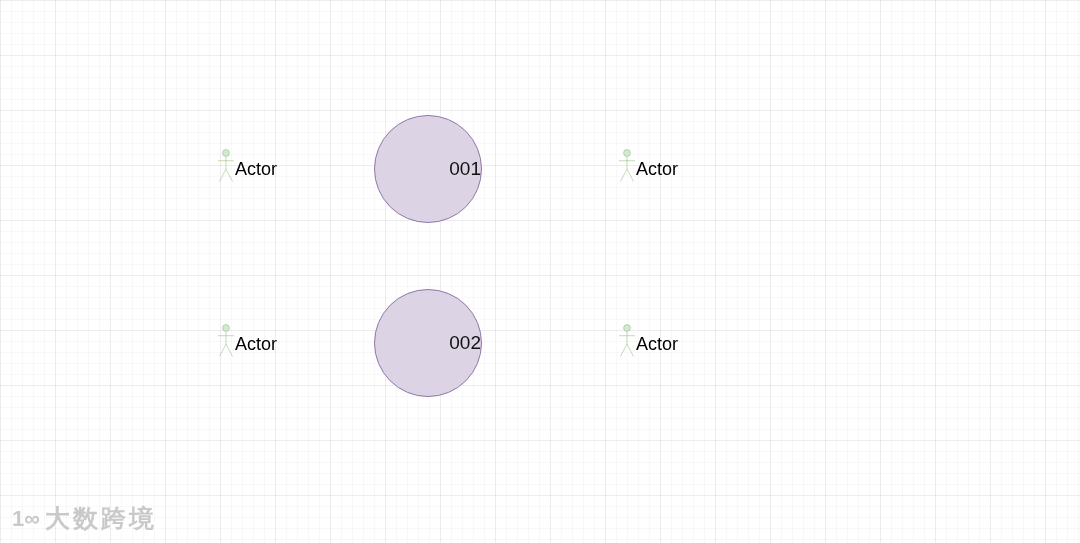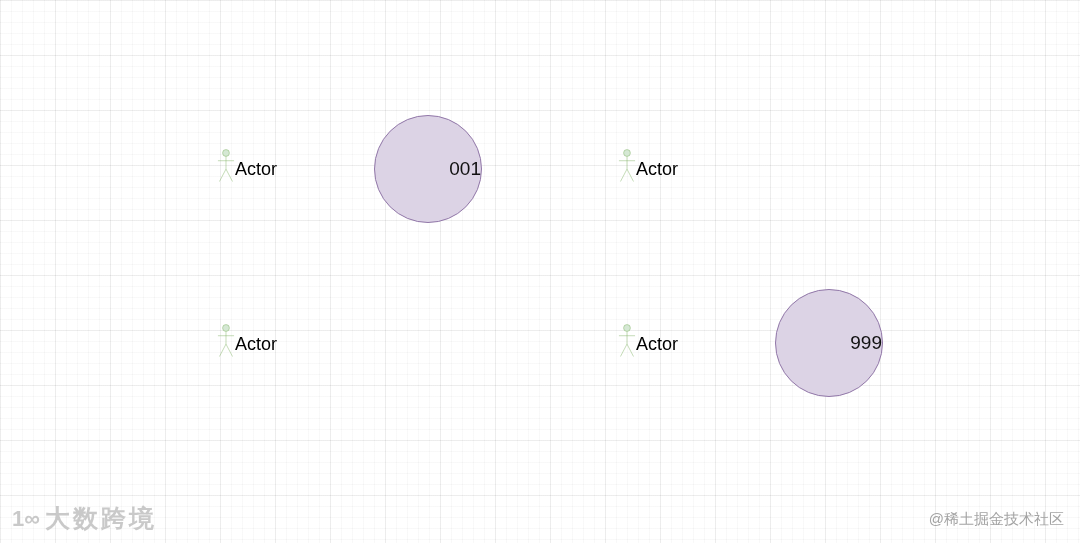--- a/index.html
+++ b/index.html
@@ -109,36 +109,35 @@
     <svg width="58" height="108" viewBox="0 0 58 108">
       <circle cx="29" cy="12" r="11" fill="#d5e8d4" stroke="#82b366" stroke-width="1.5"></circle>
       <line x1="29" y1="23" x2="29" y2="64" stroke="#82b366" stroke-width="1.5"></line>
       <line x1="3" y1="37" x2="55" y2="37" stroke="#82b366" stroke-width="1.5"></line>
       <line x1="29" y1="64" x2="8" y2="104" stroke="#82b366" stroke-width="1.5"></line>
       <line x1="29" y1="64" x2="50" y2="104" stroke="#82b366" stroke-width="1.5"></line>
     </svg>
     <div class="actor-label">Actor</div>
   </div>
 
+  <div class="usecase" style="left:374px; top:289px;">
+    <span>002</span>
+  </div>
 
   <div class="actor" style="left:618px; top:287px;">
     <svg width="58" height="108" viewBox="0 0 58 108">
       <circle cx="29" cy="12" r="11" fill="#d5e8d4" stroke="#82b366" stroke-width="1.5"></circle>
       <line x1="29" y1="23" x2="29" y2="64" stroke="#82b366" stroke-width="1.5"></line>
       <line x1="3" y1="37" x2="55" y2="37" stroke="#82b366" stroke-width="1.5"></line>
       <line x1="29" y1="64" x2="8" y2="104" stroke="#82b366" stroke-width="1.5"></line>
       <line x1="29" y1="64" x2="50" y2="104" stroke="#82b366" stroke-width="1.5"></line>
     </svg>
     <div class="actor-label">Actor</div>
   </div>
 
-  <div class="usecase" style="left:775px; top:289px;">
-    <span>999</span>
-  </div>
 
   <div class="wm-left">
     <span class="wm-logo">1∞</span>
     <span>大数跨境</span>
   </div>
 
-  <div class="wm-right">@稀土掘金技术社区</div>
 
 </div>
 
 </body></html>

